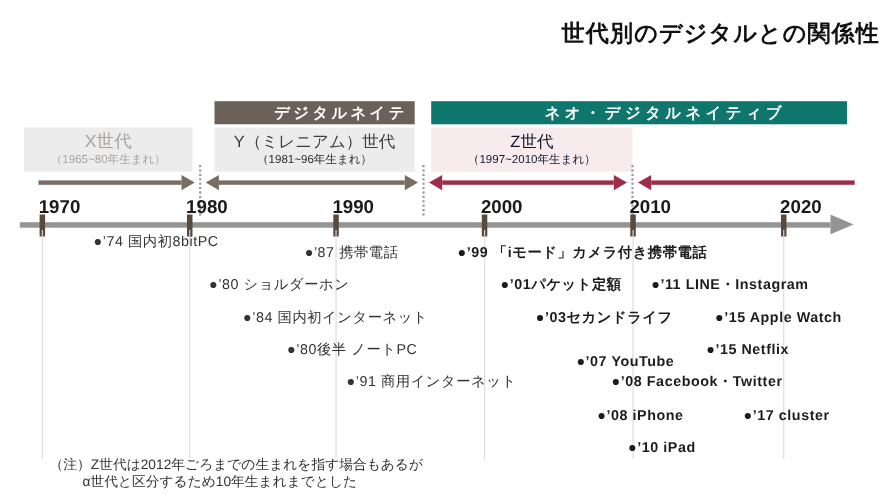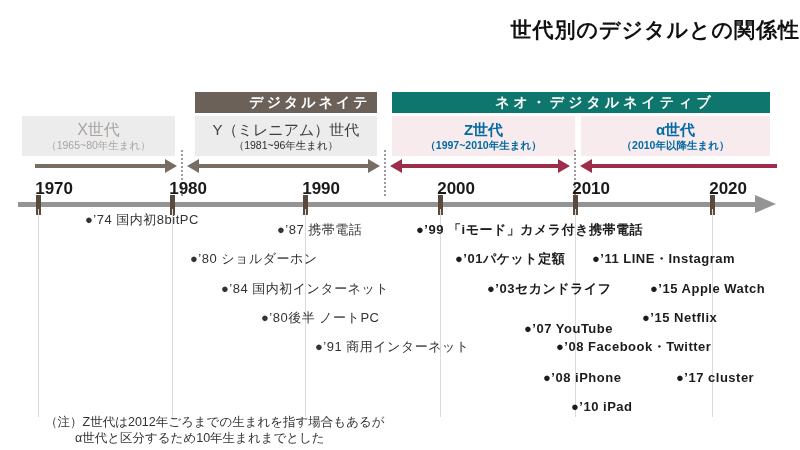--- a/index.html
+++ b/index.html
@@ -21,21 +21,21 @@
   .gen-box {
     position:absolute; top:116px; height:40px; display:flex; flex-direction:column;
     align-items:center; justify-content:center; text-align:center;
   }
   .gen-gray { background:#ececec; }
   .gen-pink { background:#f7ebee; }
   .gen-name { font-size:15px; line-height:18px; color:#3d3d3d; }
   .gen-range { font-size:10.5px; line-height:13px; color:#2b2b2b; }
   .gen-x .gen-name { font-size:16px; color:#a9a4a0; }
   .gen-x .gen-range { color:#a9a4a0; }
-  .gen-bold .gen-name, .gen-bold .gen-range { font-weight:bold; color:#0369a1; }
+  .gen-bold .gen-name, .gen-bold .gen-range { font-weight:normal; color:#0f172a; }
   .dotted-sep { position:absolute; top:150px; height:46px; width:0;
     border-left:2px dotted #9b9b9b; }
   .gen-arrow { position:absolute; top:159px; height:14px; display:flex; align-items:center; }
   .gen-arrow .shaft { flex:1; height:4px; }
   .head { width:0; height:0; border-top:7px solid transparent; border-bottom:7px solid transparent; }
   .head-r { border-left:12px solid; }
   .head-l { border-right:12px solid; }
   .taupe .shaft { background:#786d62; }
   .taupe .head-r { border-left-color:#786d62; }
   .taupe .head-l { border-right-color:#786d62; }
@@ -70,24 +70,20 @@
     <div class="gen-name">X世代</div>
     <div class="gen-range">（1965~80年生まれ）</div>
   </div>
   <div class="gen-box gen-gray" style="left:195px; width:182px;">
     <div class="gen-name">Y（ミレニアム）世代</div>
     <div class="gen-range">（1981~96年生まれ）</div>
   </div>
   <div class="gen-box gen-pink gen-bold" style="left:392px; width:183px;">
     <div class="gen-name">Z世代</div>
     <div class="gen-range">（1997~2010年生まれ）</div>
-  </div>
-  <div class="gen-box gen-pink gen-bold" style="left:581px; width:189px;">
-    <div class="gen-name">α世代</div>
-    <div class="gen-range">（2010年以降生まれ）</div>
   </div>
 
   <div class="dotted-sep" style="left:181px;"></div>
   <div class="dotted-sep" style="left:384px;"></div>
   <div class="dotted-sep" style="left:574px;"></div>
 
   <div class="gen-arrow taupe" style="left:35px; width:142px;">
     <div class="shaft"></div>
     <div class="head head-r"></div>
   </div>

